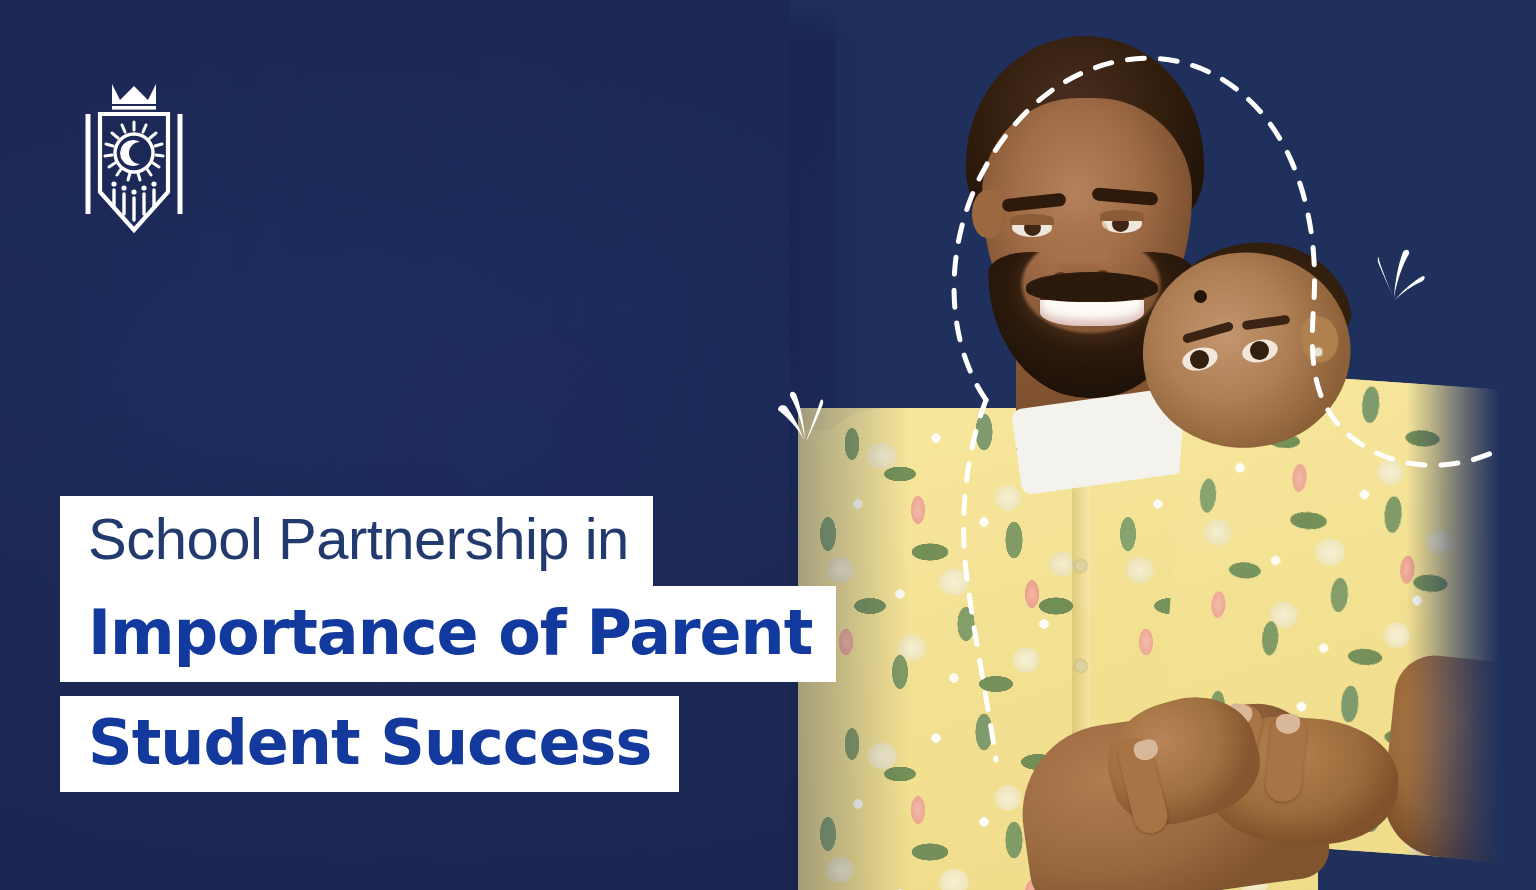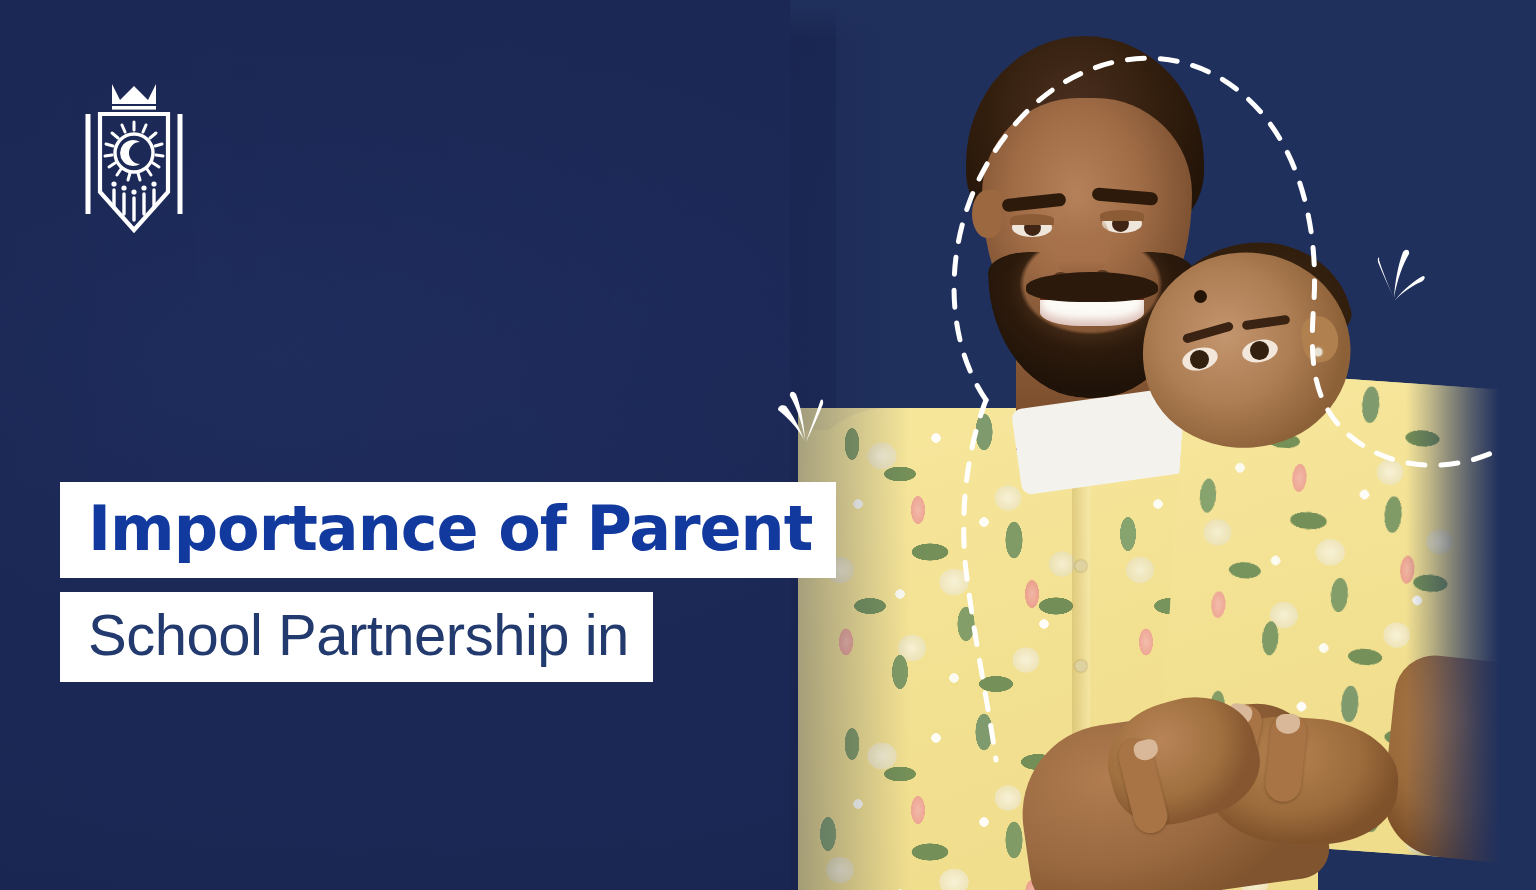--- a/index.html
+++ b/index.html
@@ -591,17 +591,18 @@
       <line x1="56" y1="124" x2="56" y2="146"></line>
       <circle cx="56" cy="118" r="2.6" fill="#ffffff" stroke="none"></circle>
       <line x1="66" y1="120" x2="66" y2="140"></line>
       <circle cx="66" cy="114" r="2.6" fill="#ffffff" stroke="none"></circle>
       <line x1="76" y1="116" x2="76" y2="134"></line>
       <circle cx="76" cy="110" r="2.6" fill="#ffffff" stroke="none"></circle>
     </g>
   </svg>
 
   <div id="headline">
+    <div><span class="hl-box" id="hl2">School Partnership in</span></div>
     <div><span class="hl-box" id="hl1">Importance of Parent</span></div>
-    <div><span class="hl-box" id="hl2">School Partnership in</span></div>
+    <div><span class="hl-box" id="hl3">Student Success</span></div>
   </div>
 
 </div>
 
 </body></html>

